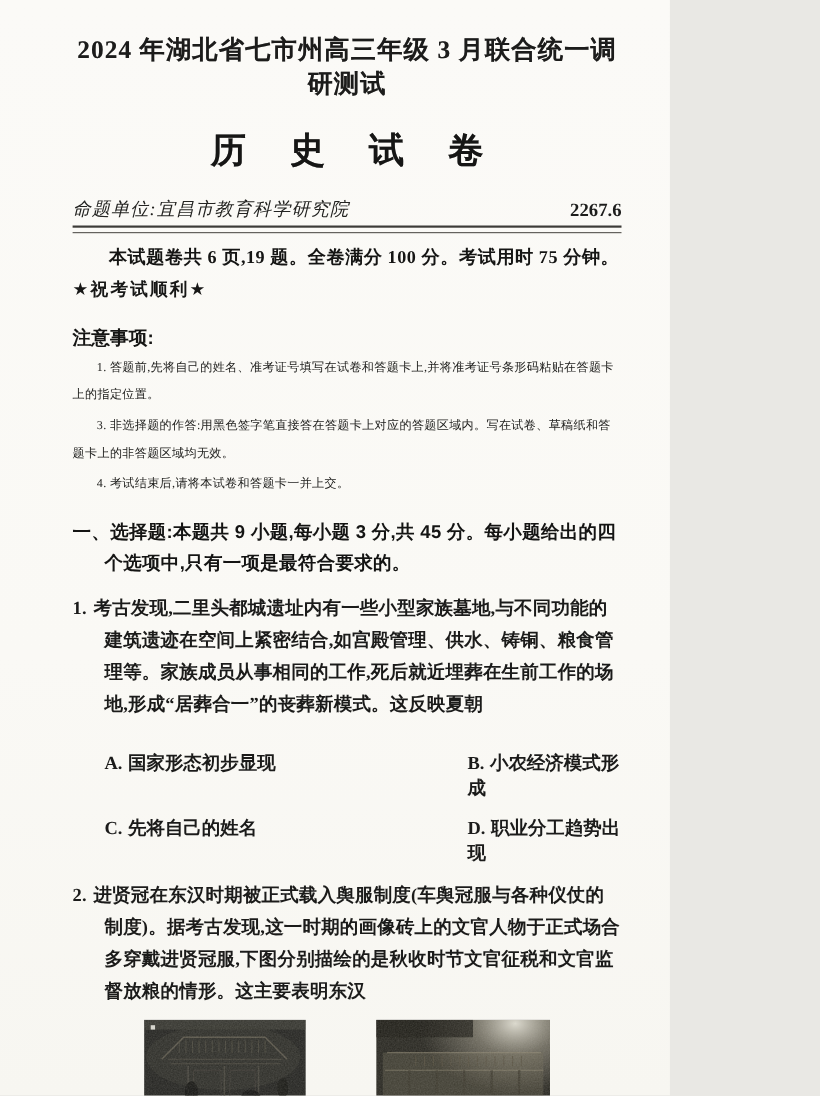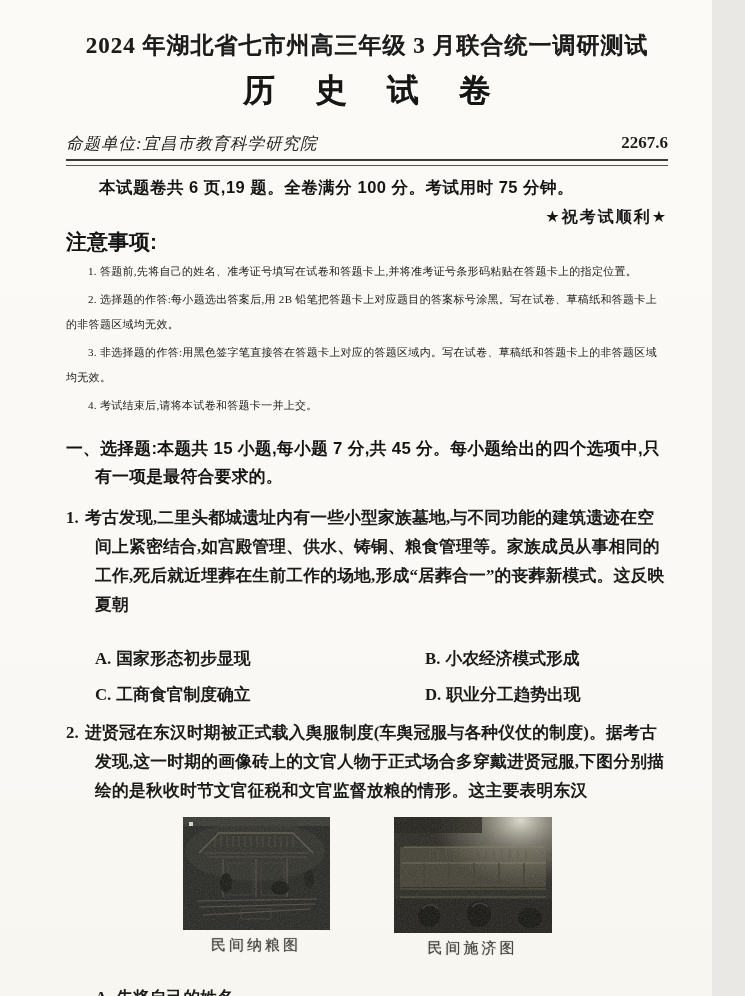--- a/index.html
+++ b/index.html
@@ -3,56 +3,56 @@
 <meta charset="utf-8">
 <style>
   html,body{margin:0;padding:0;}
   body{
     width:745px;height:996px;overflow:hidden;
     background:#e9e8e4;
     font-family:"Liberation Serif","DejaVu Serif",serif;
     color:#191918;
   }
   .page{
-    width:712px;height:996px;box-sizing:border-box;
+    width:609px;height:996px;box-sizing:border-box;
     background:linear-gradient(180deg,#fbfaf7 0%,#faf9f5 60%,#f7f6f1 100%);
     padding:30px 44px 0 66px;
     position:relative;
   }
   .exam-title{
     text-align:center;font-size:23px;font-weight:bold;letter-spacing:1px;
     color:#1c1c1b;text-shadow:0 0 0.5px rgba(20,20,20,.5);
   }
   .paper-title{
     text-align:center;font-size:32px;font-weight:bold;letter-spacing:16px;
-    margin-top:8px;color:#161615;text-indent:16px;
+    margin-top:23px;color:#161615;text-indent:16px;
     text-shadow:0 0 0.6px rgba(20,20,20,.55);
   }
   .meta-row{
-    display:flex;justify-content:space-between;align-items:flex-start;
+    display:flex;justify-content:space-between;align-items:flex-end;
     margin-top:20px;font-size:16.5px;
   }
   .issuer{font-style:italic;letter-spacing:1px;color:#232321;}
   .exam-date{font-weight:bold;font-size:17px;color:#1d1d1c;}
   .double-rule{
     margin-top:4px;height:4px;
     border-top:2px solid #3c3b38;border-bottom:1.5px solid #55534e;
   }
   .exam-info{
-    margin-top:11px;font-family:Liberation Sans, sans-serif;
+    margin-top:11px;font-family:Liberation Serif, serif;
     font-weight:bold;font-size:16.5px;text-indent:2em;color:#151514;
     letter-spacing:.5px;
   }
   .exam-wish{
-    text-align:right;font-family:"Liberation Sans","DejaVu Sans",sans-serif;
+    text-align:left;font-family:"Liberation Sans","DejaVu Sans",sans-serif;
     font-weight:bold;font-size:16px;margin-top:8px;letter-spacing:2px;color:#171716;
   }
   .notice-heading{
     font-family:"Liberation Sans","DejaVu Sans",sans-serif;
-    font-weight:bold;font-size:21px;margin-top:0;color:#151514;
+    font-weight:bold;font-size:17px;margin-top:22px;color:#151514;
   }
   .notice{margin:3px 0 0 0;font-size:11px;line-height:25px;text-indent:2em;color:#21211f;letter-spacing:.3px;}
   .section-heading{
     margin-top:17px;font-family:"Liberation Sans","DejaVu Sans",sans-serif;
     font-weight:bold;font-size:16.8px;line-height:28px;
     padding-left:29px;text-indent:-29px;color:#141413;letter-spacing:.3px;
   }
   .question{margin-top:12px;font-size:16.8px;line-height:29px;
     padding-left:29px;text-indent:-29px;color:#1b1b1a;font-weight:600;letter-spacing:.2px;}
   .q-number{padding-right:6px;}
@@ -83,33 +83,32 @@
     <span class="issuer">命题单位:宜昌市教育科学研究院</span>
     <span class="exam-date">2267.6</span>
   </div>
   <div class="double-rule"></div>
 
   <div class="exam-info">本试题卷共 6 页,19 题。全卷满分 100 分。考试用时 75 分钟。</div>
   <div class="exam-wish">★祝考试顺利★</div>
 
   <div class="notice-heading">注意事项:</div>
   <p class="notice">1. 答题前,先将自己的姓名、准考证号填写在试卷和答题卡上,并将准考证号条形码粘贴在答题卡上的指定位置。</p>
-  <p class="notice">2. 选择题的作答:每小题选出答案后,用 2B 铅笔把答题卡上对应题目的答案标号涂黑。写在试卷、草稿纸和答题卡上的非答题区域均无效。</p>
   <p class="notice">3. 非选择题的作答:用黑色签字笔直接答在答题卡上对应的答题区域内。写在试卷、草稿纸和答题卡上的非答题区域均无效。</p>
   <p class="notice">4. 考试结束后,请将本试卷和答题卡一并上交。</p>
 
-  <div class="section-heading">一、选择题:本题共 15 小题,每小题 7 分,共 45 分。每小题给出的四个选项中,只有一项是最符合要求的。</div>
+  <div class="section-heading">一、选择题:本题共 9 小题,每小题 3 分,共 45 分。每小题给出的四个选项中,只有一项是最符合要求的。</div>
 
   <div class="question">
     <span class="q-number">1.</span><span>考古发现,二里头都城遗址内有一些小型家族墓地,与不同功能的建筑遗迹在空间上紧密结合,如宫殿管理、供水、铸铜、粮食管理等。家族成员从事相同的工作,死后就近埋葬在生前工作的场地,形成“居葬合一”的丧葬新模式。这反映夏朝</span>
   </div>
   <div class="options">
     <div class="option"><span class="opt-label">A.</span><span>国家形态初步显现</span></div>
     <div class="option"><span class="opt-label">B.</span><span>小农经济模式形成</span></div>
-    <div class="option"><span class="opt-label">C.</span><span>工商食官制度确立</span></div>
+    <div class="option"><span class="opt-label">C.</span><span>先将自己的姓名</span></div>
     <div class="option"><span class="opt-label">D.</span><span>职业分工趋势出现</span></div>
   </div>
 
   <div class="question">
     <span class="q-number">2.</span><span>进贤冠在东汉时期被正式载入舆服制度(车舆冠服与各种仪仗的制度)。据考古发现,这一时期的画像砖上的文官人物于正式场合多穿戴进贤冠服,下图分别描绘的是秋收时节文官征税和文官监督放粮的情形。这主要表明东汉</span>
   </div>
 
   <div class="figures-row">
     <figure class="figure">
       <svg width="147" height="113" viewBox="0 0 147 113">

